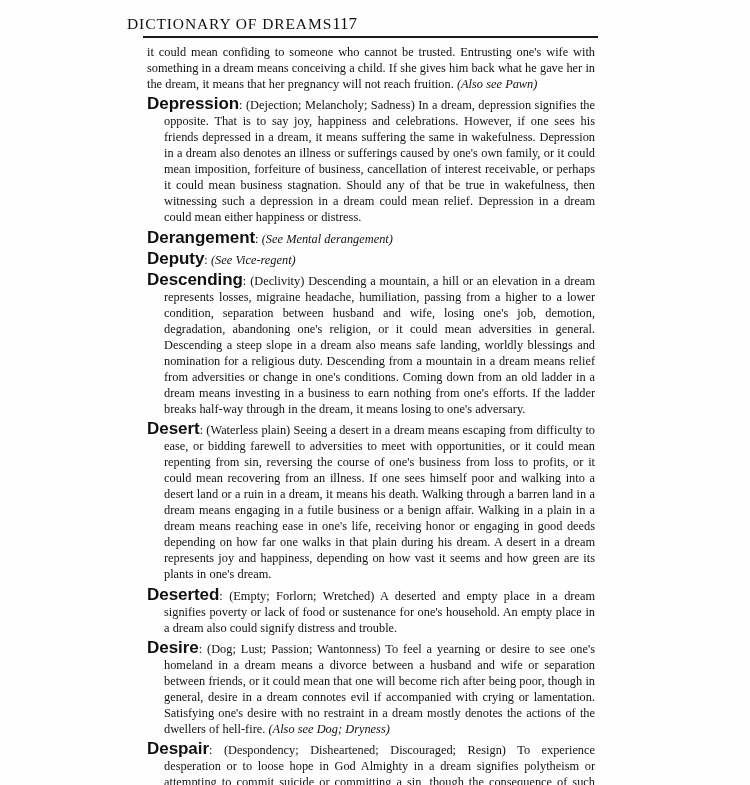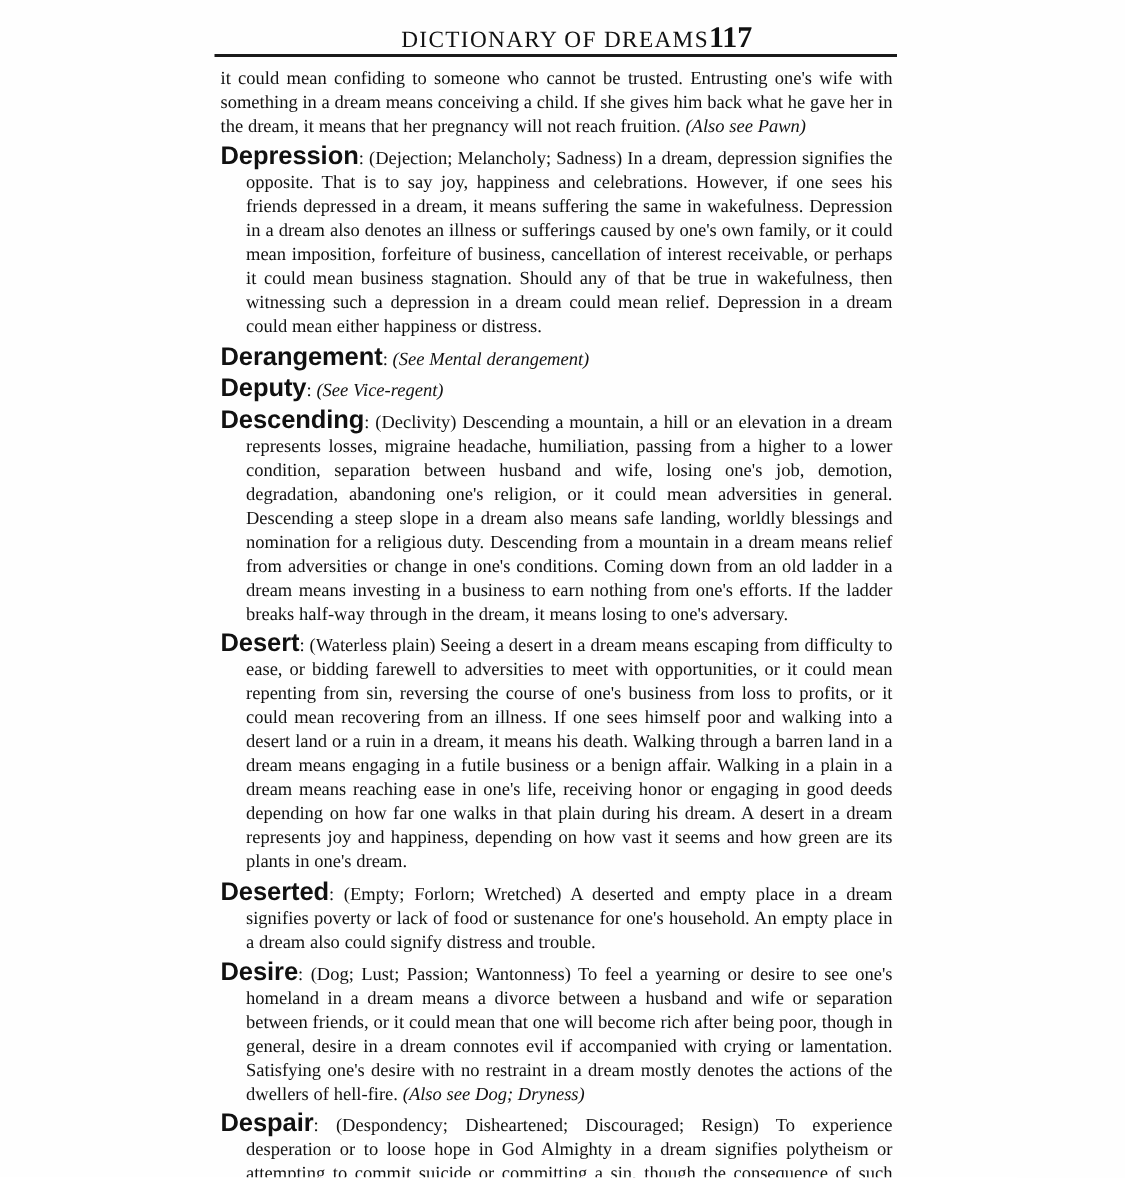--- a/index.html
+++ b/index.html
@@ -11,38 +11,38 @@
     position: relative;
     width: 750px;
     height: 785px;
     background: #fefefe;
     overflow: hidden;
     font-family: "Liberation Serif", "DejaVu Serif", serif;
     color: #111111;
   }
   .page-header {
     position: absolute;
-    left: 157px;
+    left: 127px;
     top: 14px;
     width: 455px;
     display: flex;
     align-items: baseline;
-    justify-content: center;
+    justify-content: flex-start;
   }
   .header-title {
     font-family: "Liberation Serif", "DejaVu Serif", serif;
     font-size: 15.5px;
     letter-spacing: 0.9px;
     color: #111111;
     white-space: nowrap;
   }
   .header-folio {
     font-family: "Liberation Serif", "DejaVu Serif", serif;
-    font-size: 20px;
-    font-weight: bold;
+    font-size: 17px;
+    font-weight: normal;
     color: #111111;
   }
   .header-rule {
     position: absolute;
     left: 143px;
     top: 36px;
     width: 455px;
     height: 2px;
     background: #1a1a1a;
   }

